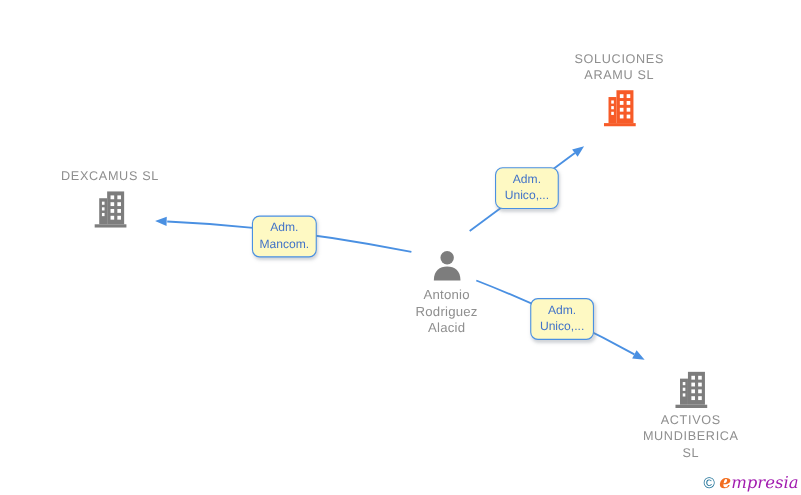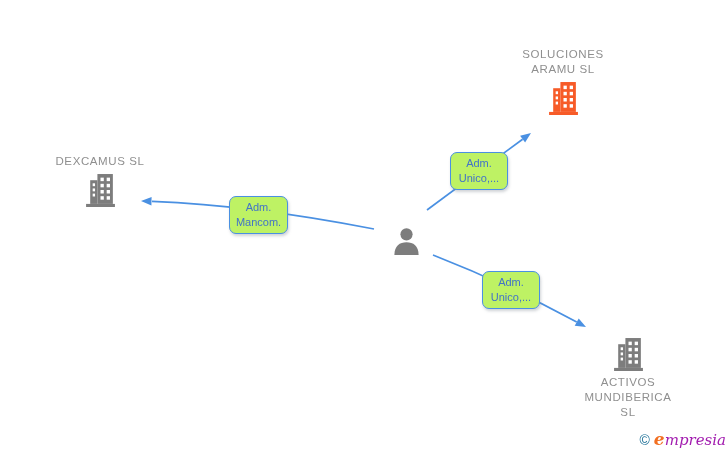--- a/index.html
+++ b/index.html
@@ -13,21 +13,21 @@
   .node-label {
     color:#8f8f8f; font-size:11.5px; line-height:15px; letter-spacing:.6px;
     white-space:pre-line; text-align:center;
   }
   .person-name {
     color:#8f8f8f; font-size:12px; line-height:15px; letter-spacing:.2px;
     white-space:pre-line; text-align:center;
   }
   .icon-wrap { display:block; margin:4px auto 4px auto; }
   .edge-label {
-    position:absolute; z-index:3; background:#bef264;
+    position:absolute; z-index:3; background:#fef9c3;
     border:1.6px solid #4a90e2; border-radius:7px;
     box-shadow:1px 2px 3px rgba(120,130,140,.35);
     color:#4273c8; font-size:11px; line-height:15px; text-align:center;
     padding:3px 4px; white-space:pre-line; cursor:pointer;
   }
   .brand {
     position:absolute; right:2px; top:429px; z-index:2;
     font-size:15px; white-space:nowrap;
   }
   .brand .copy { color:#1d7097; font-size:14px; font-style:normal; margin-right:4px; }
@@ -133,20 +133,23 @@
 SL</div>
   </div>
 
   <div class="node center" style="left:406px; top:222px; width:120px;">
     <svg class="icon-wrap" width="31" height="31" viewBox="0 0 32 32">
       <g fill="#7d7d7d">
         <circle cx="16" cy="8.6" r="6.3"></circle>
         <path d="M3.5 30 C3.5 20.5 9 16.8 16 16.8 C23 16.8 28.5 20.5 28.5 30 Z"></path>
       </g>
     </svg>
+    <div class="person-name">Antonio
+Rodriguez
+Alacid</div>
   </div>
 
   <div class="edge-label" style="left:229px; top:196px; width:59px;">Adm.
 Mancom.</div>
 
   <div class="edge-label" style="left:450px; top:152px; width:58px;">Adm.
 Unico,...</div>
 
   <div class="edge-label" style="left:482px; top:271px; width:58px;">Adm.
 Unico,...</div>

